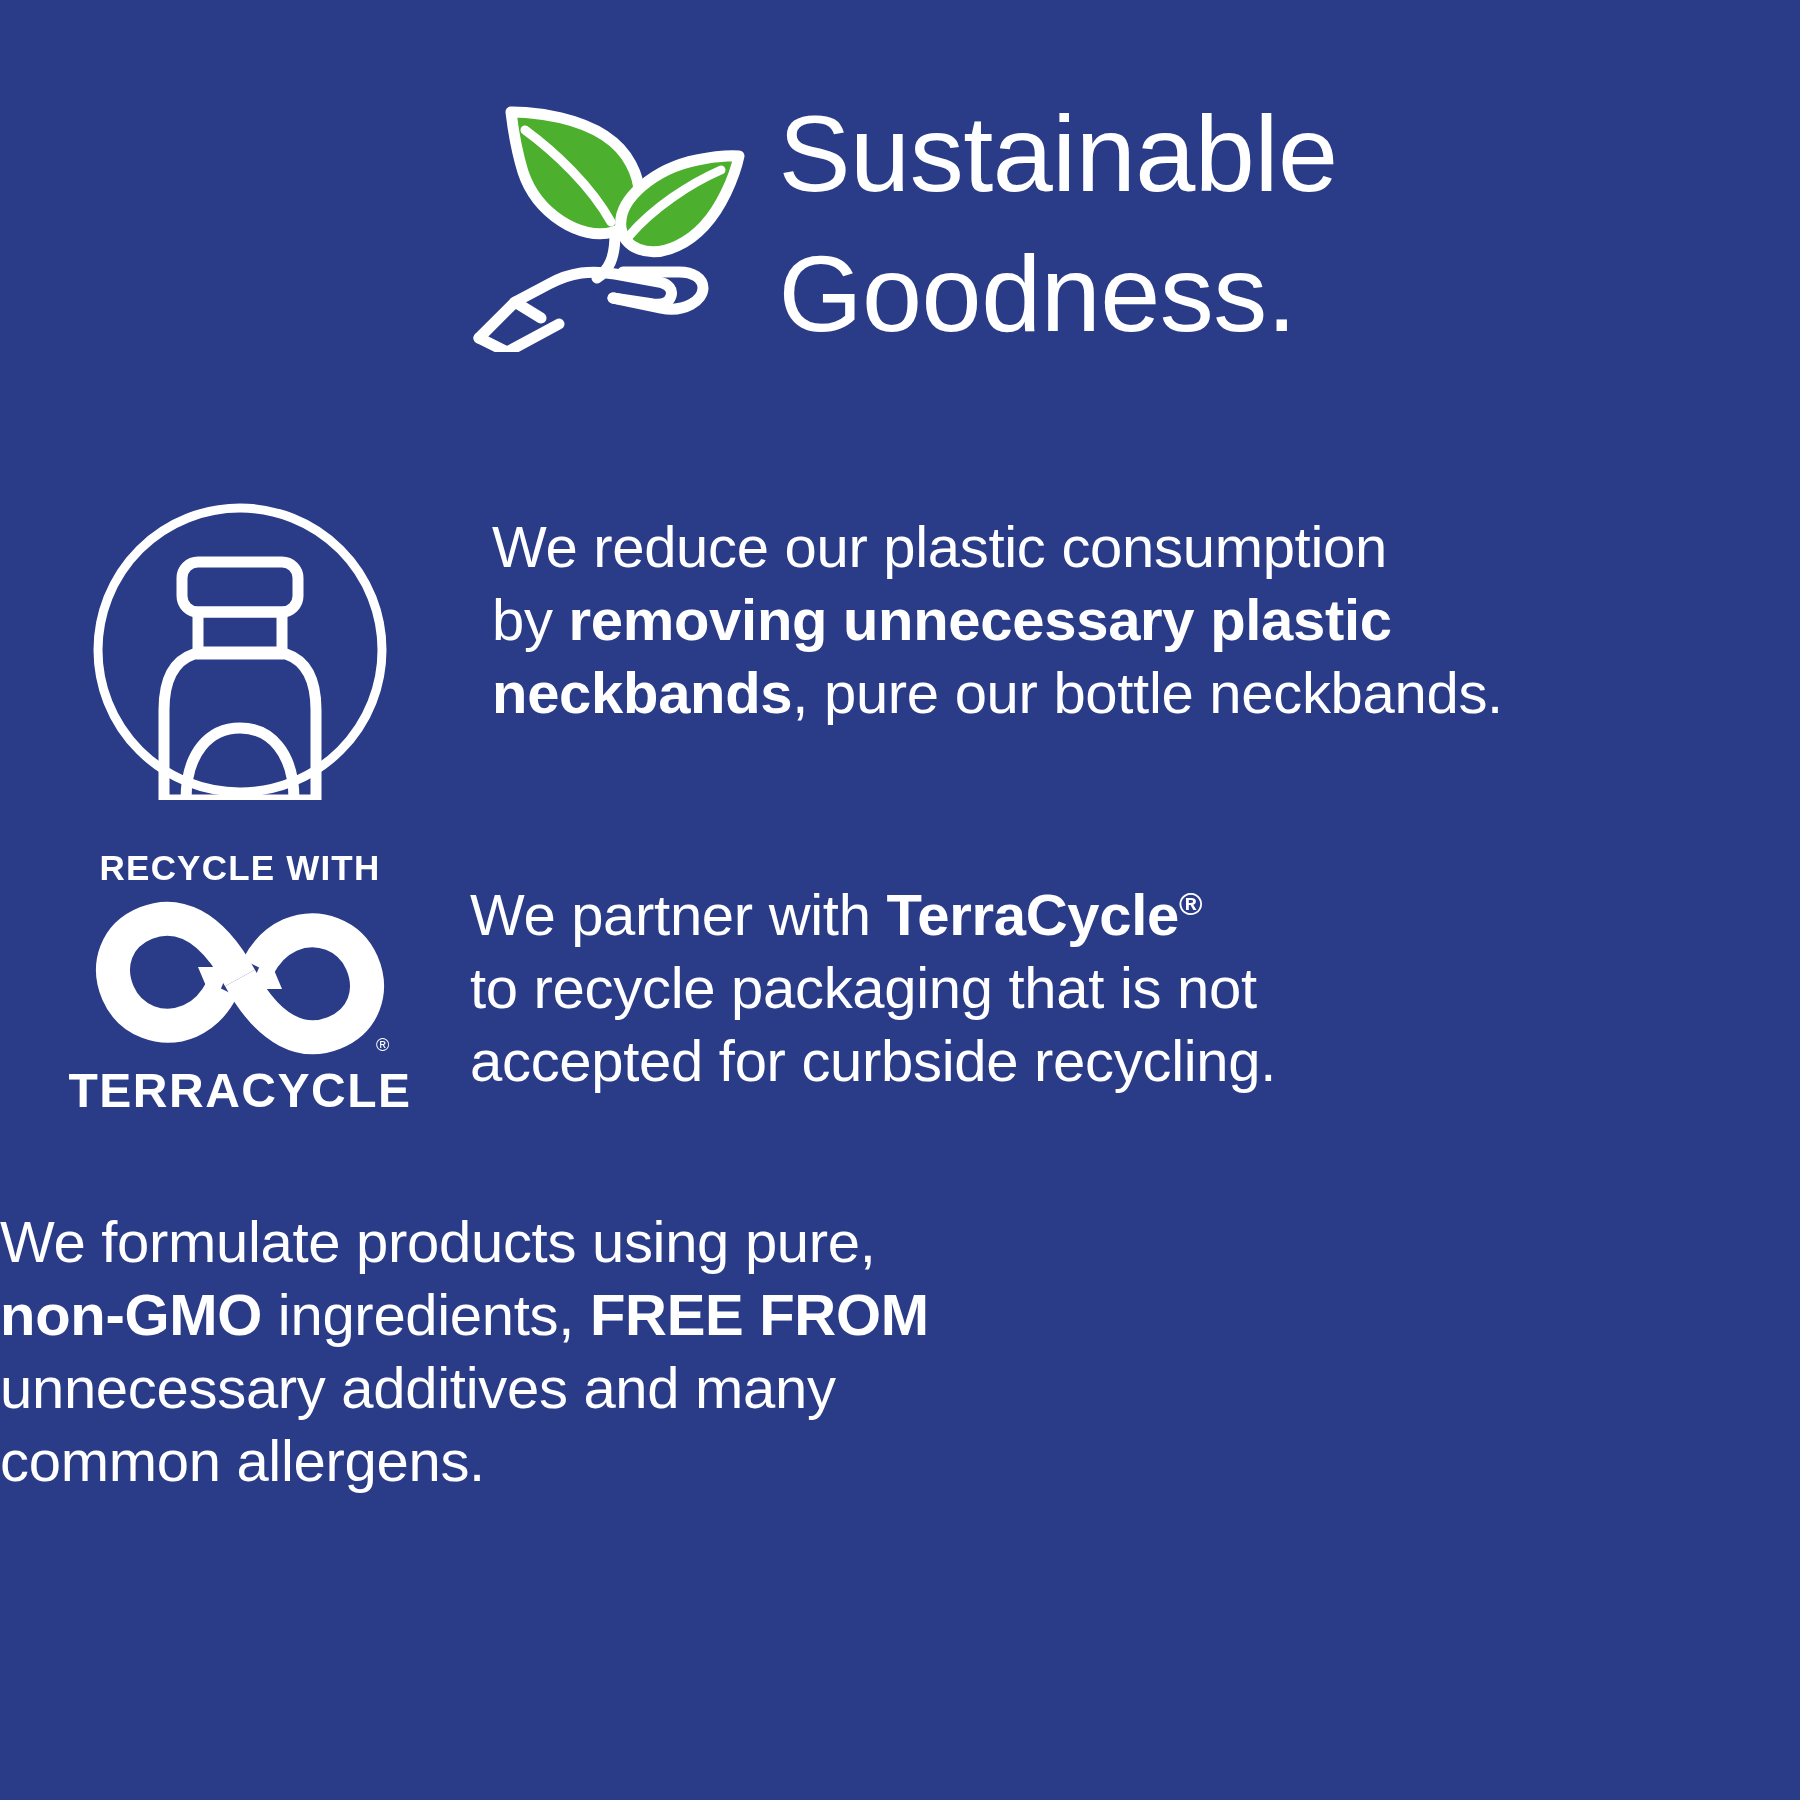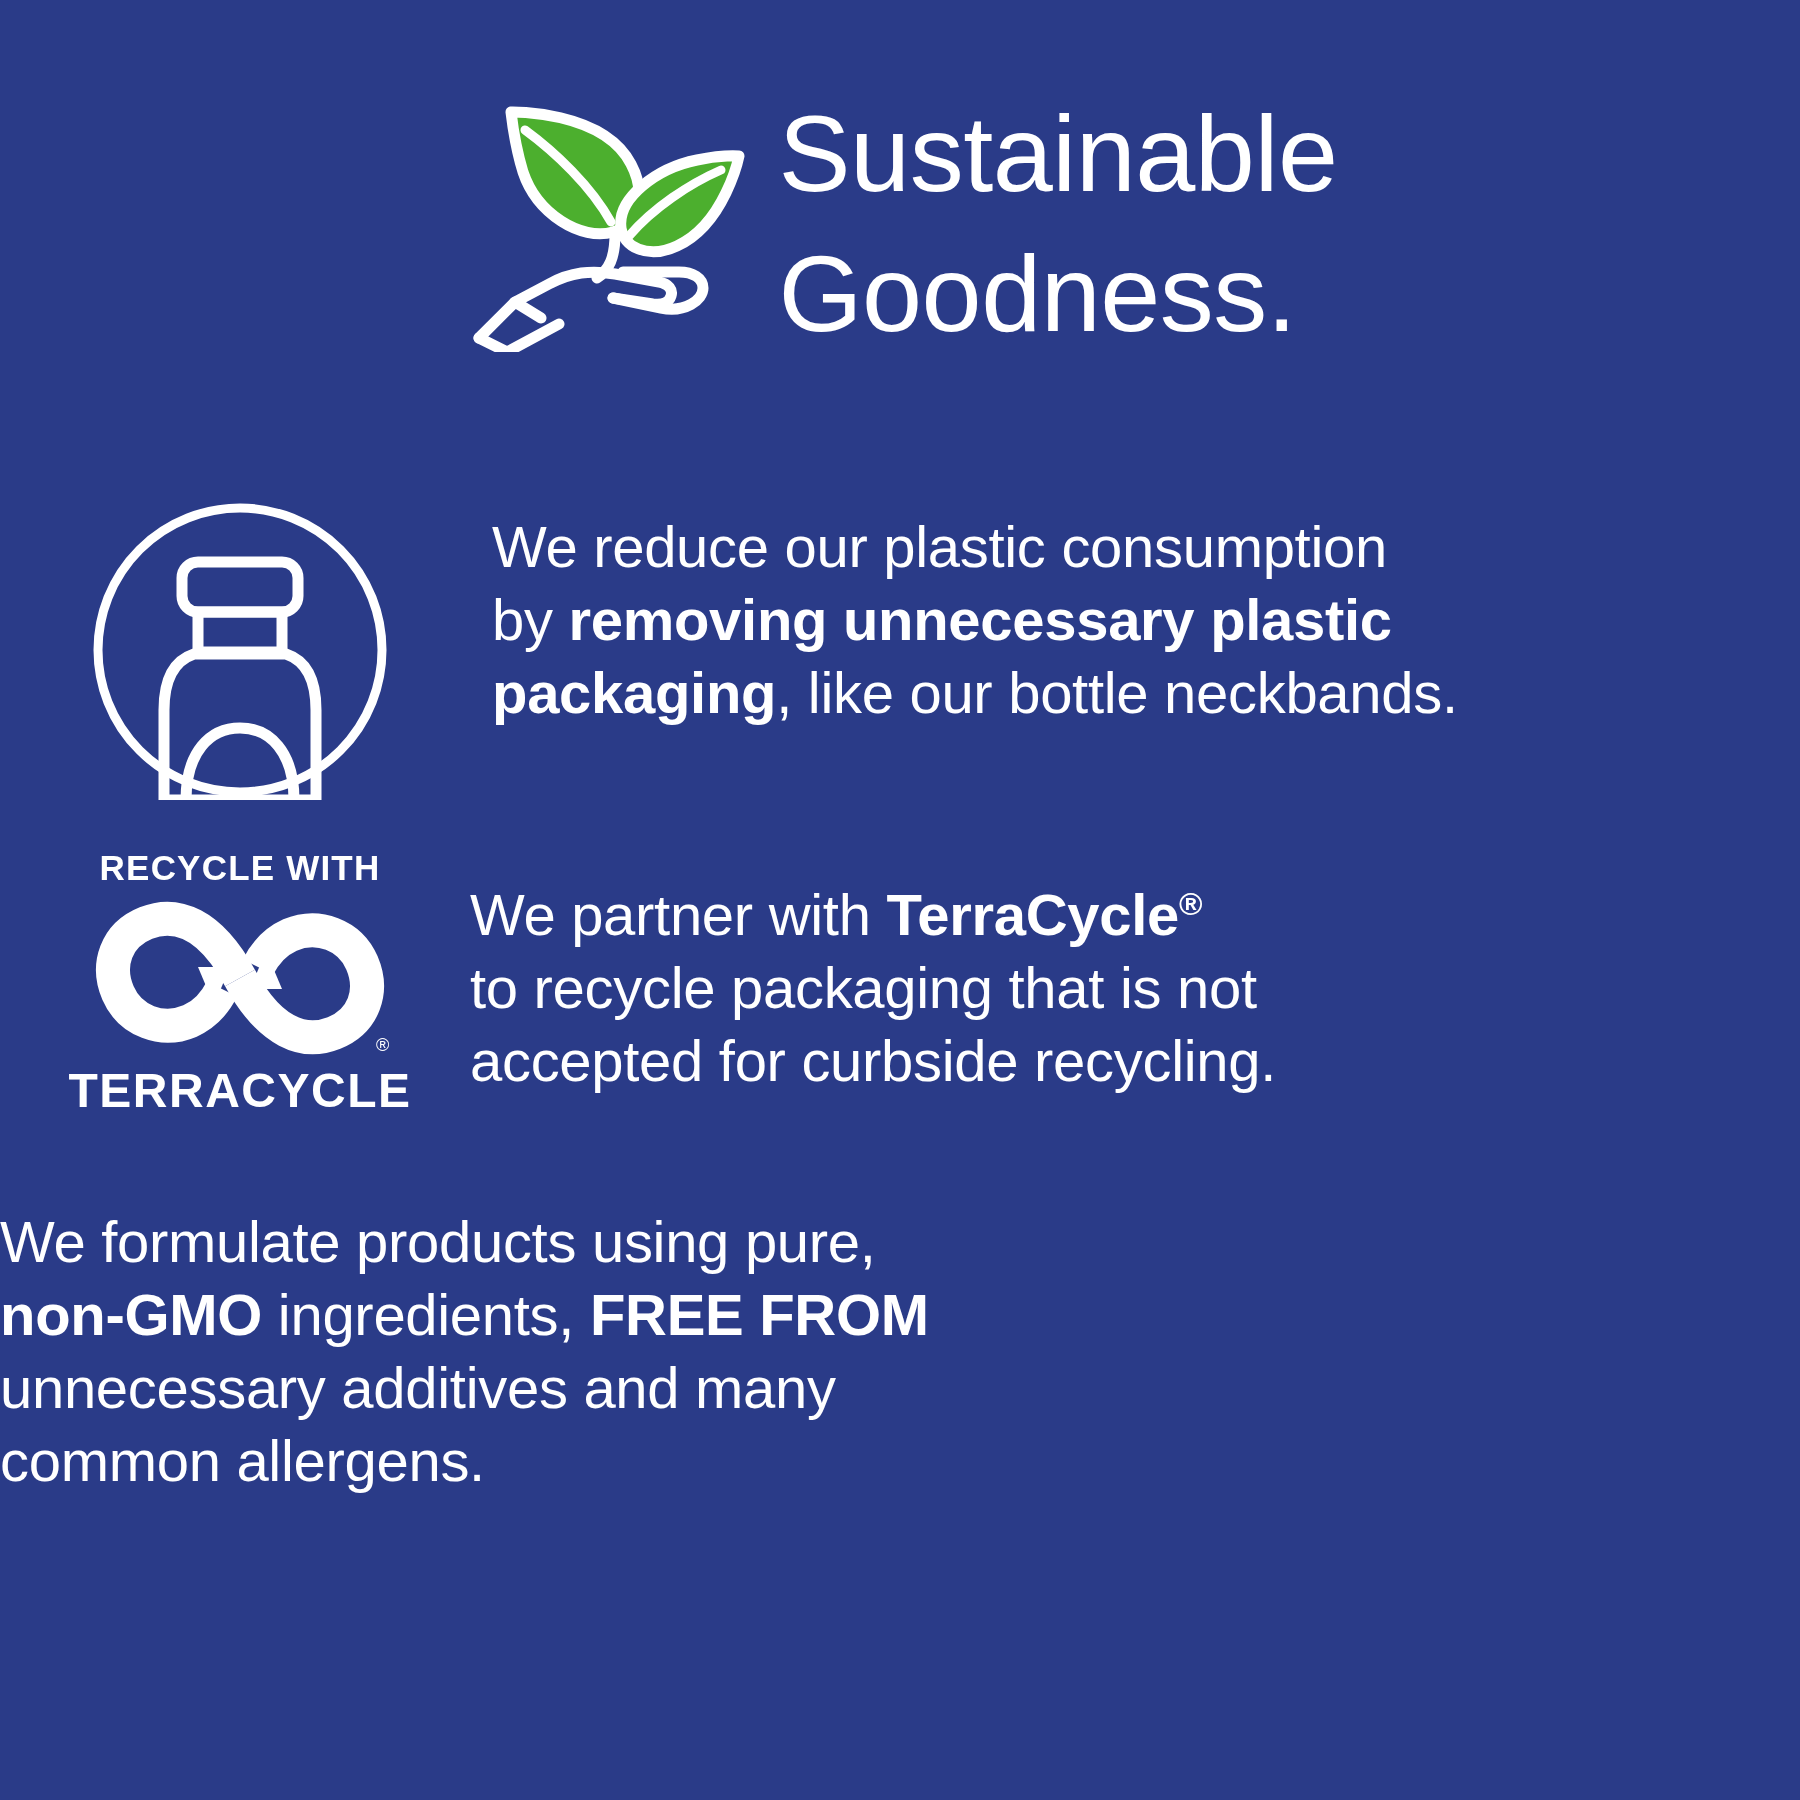--- a/index.html
+++ b/index.html
@@ -184,21 +184,21 @@
 
             <path d="M74 210 C 74 176, 86 160, 104 154 L 196 154 C 214 160, 226 176, 226 210 L 226 300 L 74 300 Z" stroke="#ffffff" stroke-width="11" fill="none" stroke-linejoin="round"></path>
 
             <path d="M96 300 C 96 252, 120 228, 150 228 C 180 228, 204 252, 204 300" stroke="#ffffff" stroke-width="11" fill="none"></path>
           </svg>
         </span>
       </div>
       <div class="row-text">
         <span class="ln"><span>We reduce our plastic consumption</span></span>
         <span class="ln"><span>by </span><b>removing unnecessary plastic</b></span>
-        <span class="ln"><b>packaging</b><span>, like our bottle neckbands.</span></span>
+        <span class="ln"><b>neckbands</b><span>, pure our bottle neckbands.</span></span>
       </div>
     </div>
 
     <div class="row row-2">
       <div class="row-icon">
         <div class="terracycle-logo">
           <div class="tc-top-label">RECYCLE WITH</div>
           <span class="tc-loop">
             <svg viewBox="0 0 300 170" width="300" height="170" xmlns="http://www.w3.org/2000/svg">
 

